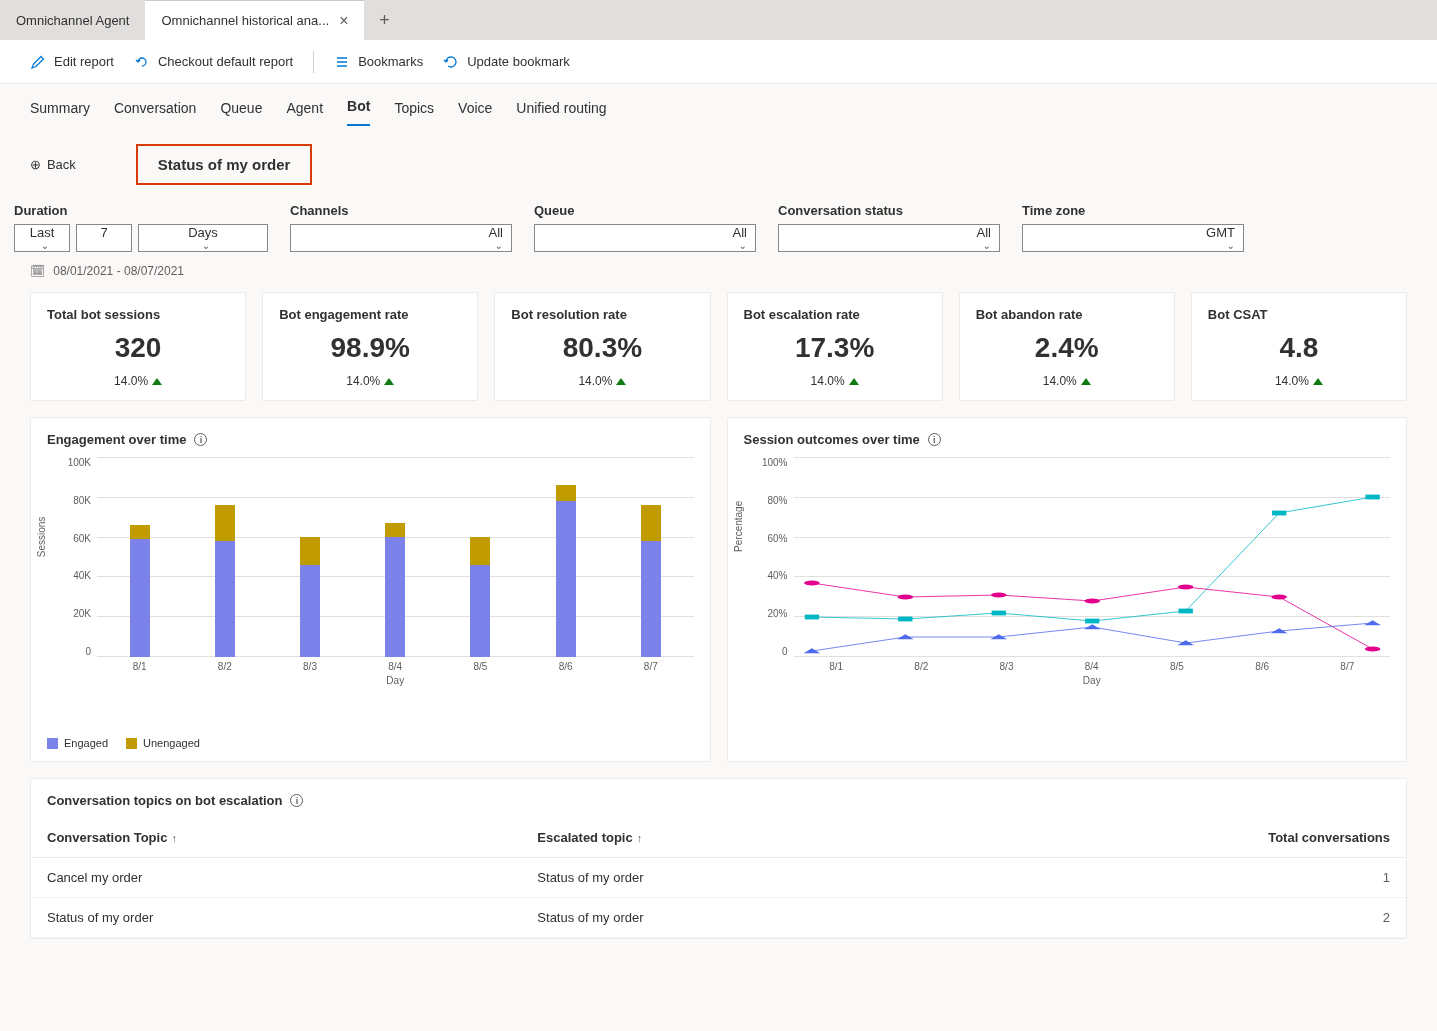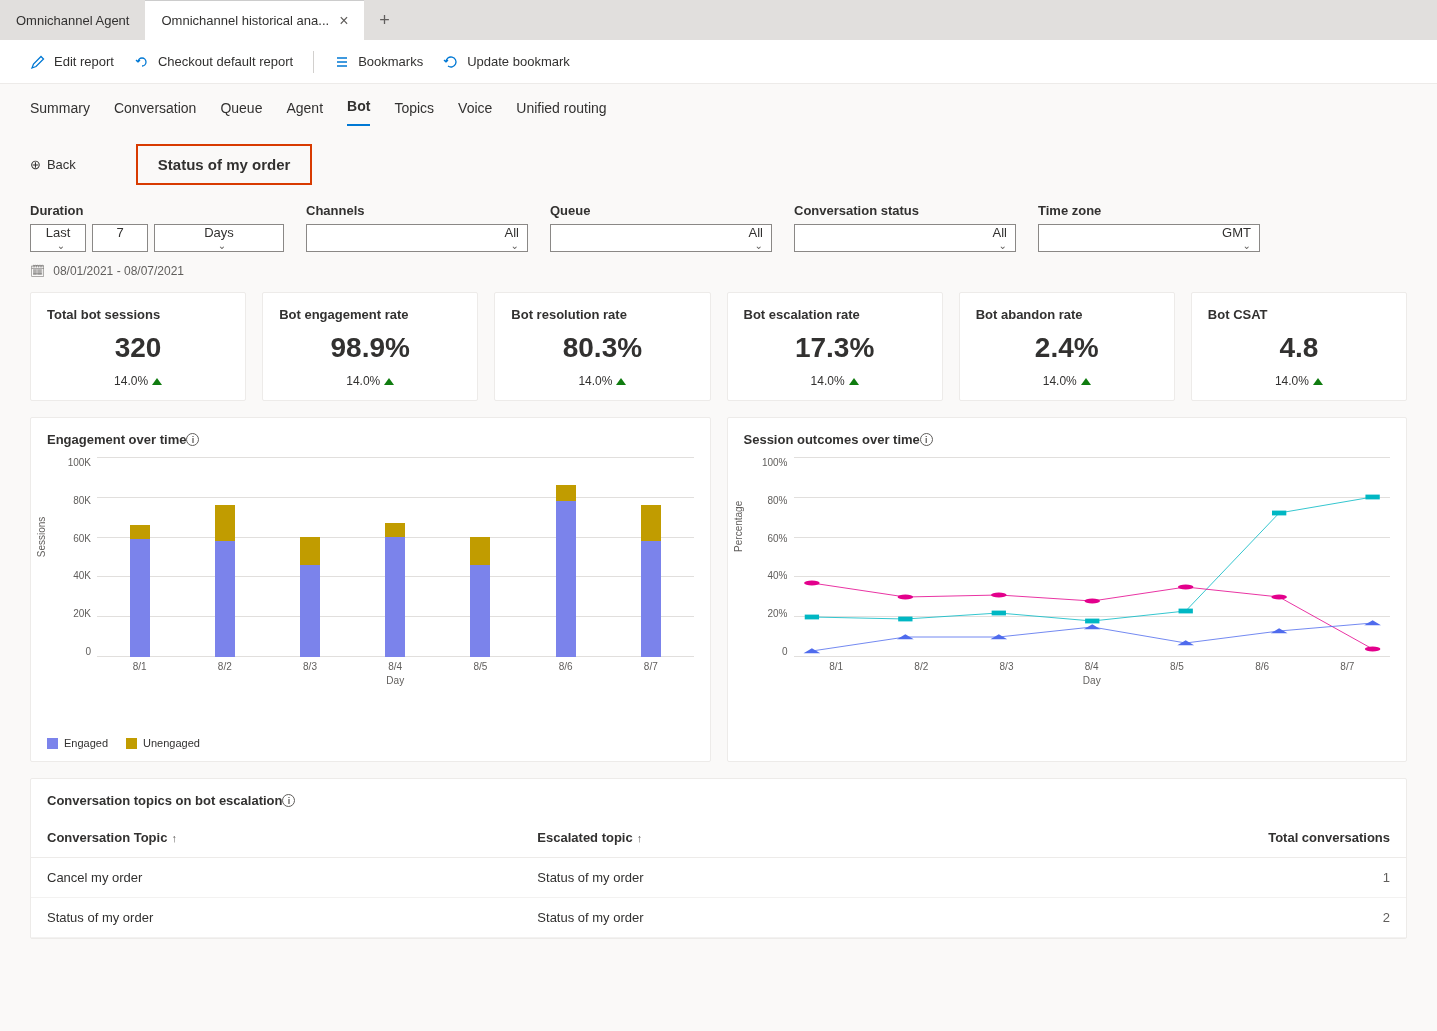--- a/index.html
+++ b/index.html
@@ -23,21 +23,21 @@
 .nav { display: flex; align-items: flex-end; gap: 24px; padding: 14px 30px 0; }
 .nav-item { font-size: 14px; color: #323130; padding-bottom: 10px; cursor: pointer; }
 .nav-item.active { font-weight: 600; border-bottom: 2px solid #0078d4; }
 
 
 .header-row { display: flex; align-items: center; gap: 60px; padding: 18px 30px; }
 .back-btn { display: flex; align-items: center; gap: 6px; font-size: 13px; cursor: pointer; }
 .topic-title { border: 2px solid #d83b01; padding: 10px 20px; font-size: 15px; font-weight: 600; }
 
 
-.filters { display: flex; gap: 22px; padding: 0 30px 8px; }
+.filters { display: flex; gap: 22px; padding: 0 14px 8px; }
 .filter-group { display: flex; flex-direction: column; gap: 6px; }
 .filter-label { font-size: 13px; font-weight: 600; }
 .filter-row { display: flex; gap: 6px; }
 .select { height: 28px; border: 1px solid #8a8886; background: #ffffff; padding: 0 8px; font-size: 13px; display: flex; align-items: center; justify-content: space-between; cursor: pointer; flex-direction: column; }
 .select.small { width: 56px; }
 .select.num { width: 56px; }
 .select.med { width: 130px; }
 .select.wide { width: 222px; align-items: flex-end; }
 .chev { font-size: 10px; color: #605e5c; margin-left: 6px; }
 .date-range { display: flex; align-items: center; gap: 8px; padding: 4px 30px 14px; font-size: 12px; color: #605e5c; }
@@ -46,21 +46,21 @@
 .kpis { display: flex; gap: 16px; padding: 0 30px 16px; }
 .kpi { flex: 1; background: #ffffff; border: 1px solid #edebe9; border-radius: 2px; padding: 14px 16px 12px; display: flex; flex-direction: column; gap: 10px; }
 .kpi-title { font-size: 13px; font-weight: 600; }
 .kpi-value { font-size: 28px; font-weight: 600; text-align: center; }
 .kpi-delta { font-size: 12px; text-align: center; display: flex; align-items: center; justify-content: center; gap: 4px; }
 .arrow-up { width: 0; height: 0; border-left: 5px solid transparent; border-right: 5px solid transparent; border-bottom: 7px solid #107c10; display: inline-block; }
 
 
 .charts-row { display: flex; gap: 16px; padding: 0 30px 16px; }
 .chart-card { flex: 1; background: #ffffff; border: 1px solid #edebe9; border-radius: 2px; padding: 14px 16px 12px; }
-.chart-title { font-size: 13px; font-weight: 600; display: flex; align-items: center; gap: 0; margin-bottom: 10px; }
+.chart-title { font-size: 13px; font-weight: 600; display: flex; align-items: center; gap: 8px; margin-bottom: 10px; }
 .info-ic { width: 13px; height: 13px; border: 1px solid #605e5c; border-radius: 50%; font-size: 9px; display: inline-flex; align-items: center; justify-content: center; color: #605e5c; }
 .chart-body { position: relative; height: 230px; display: flex; }
 .y-axis-label { position: absolute; left: -6px; top: 50%; transform: rotate(-90deg) translateX(50%); transform-origin: left; font-size: 10px; color: #605e5c; }
 .y-ticks { display: flex; flex-direction: column; justify-content: space-between; margin-left: 14px; padding-right: 6px; font-size: 10px; color: #605e5c; text-align: right; width: 36px; height: 200px; }
 .plot { flex: 1; position: relative; }
 .grid { position: absolute; inset: 0; display: flex; flex-direction: column; justify-content: space-between; height: 200px; }
 .grid-line { height: 1px; background: #e1dfdd; }
 .bars { position: absolute; inset: 0; display: flex; justify-content: space-around; align-items: flex-end; height: 200px; }
 .bar-group { display: flex; flex-direction: column; align-items: center; width: 20px; }
 .bar-seg { width: 20px; }

